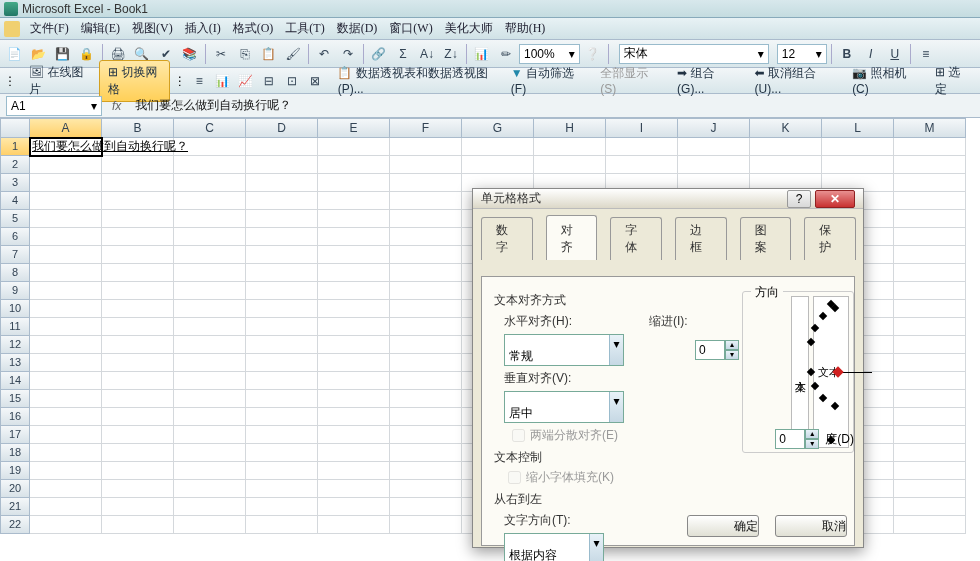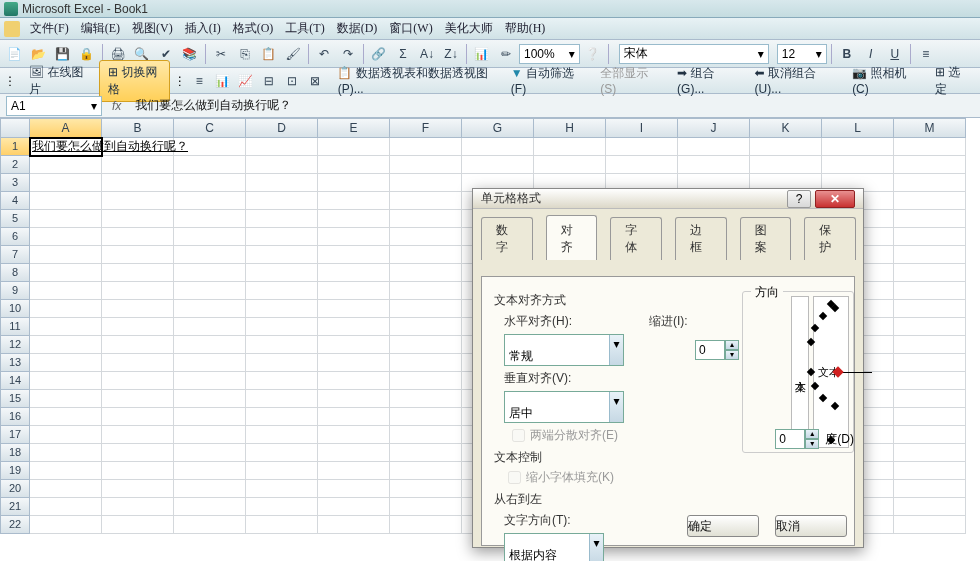--- a/index.html
+++ b/index.html
@@ -60,21 +60,21 @@
 .redframe { border:3px solid #d02020; padding:2px 4px; display:inline-block; background: transparent; }
 .orient-box { border:1px solid #ccc; border-radius:3px; width:112px; height:162px; position:absolute; right:0; top:14px; padding:4px;}
 .orient-box .legend2 { position:absolute; top:-8px; left:8px; background:#fcfbf5; padding:0 4px;}
 .orient-inner { display:flex; height:100%; gap:4px;padding-left:44px;}
 .orient-vert { width:18px; border:1px solid #bbb; background:#fff; display:flex; flex-direction:column; align-items:center; justify-content:center; font-size:11px;}
 .orient-dial { flex:1; border:1px solid #bbb; background:#fff; position:relative;}
 .diamond { width:6px; height:6px; background:#000; transform:rotate(45deg); position:absolute;}
 .diamond.red { background:#d02020; width:8px; height:8px;}
 .orient-spin { position:absolute; right:0; top:152px; display:flex; align-items:center; gap:6px;}
 .dlgfooter { position:absolute; bottom:10px; right:16px; display:flex; gap:16px;}
-.pushbtn { min-width:72px; height:22px; border:1px solid #888; border-radius:3px; background:linear-gradient(#fff,#e0e0d4); text-align:left; line-height:20px; cursor:pointer; color:#111;}
+.pushbtn { min-width:72px; height:22px; border:1px solid #888; border-radius:3px; background:linear-gradient(#fff,#e0e0d4); text-align:right; line-height:20px; cursor:pointer; color:#111;}
 .leftgroup { width:245px; }
 .rtlrow { margin-top:8px; }
 .section-title { margin:5px 0 2px; color:#333; }
 </style>
 </head>
 <body>
 
 <div class="titlebar">
   <span class="icon"></span>
   <span>Microsoft Excel - Book1</span>

